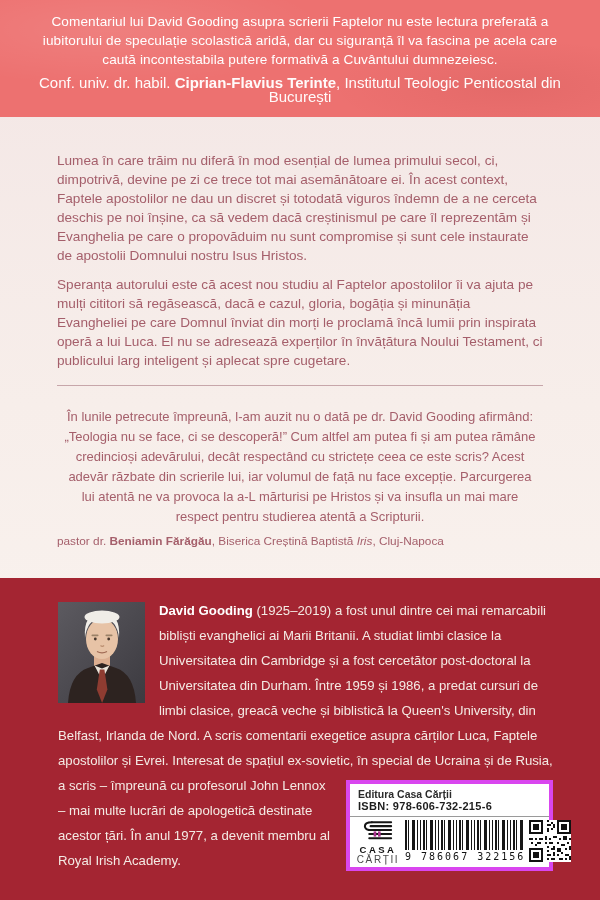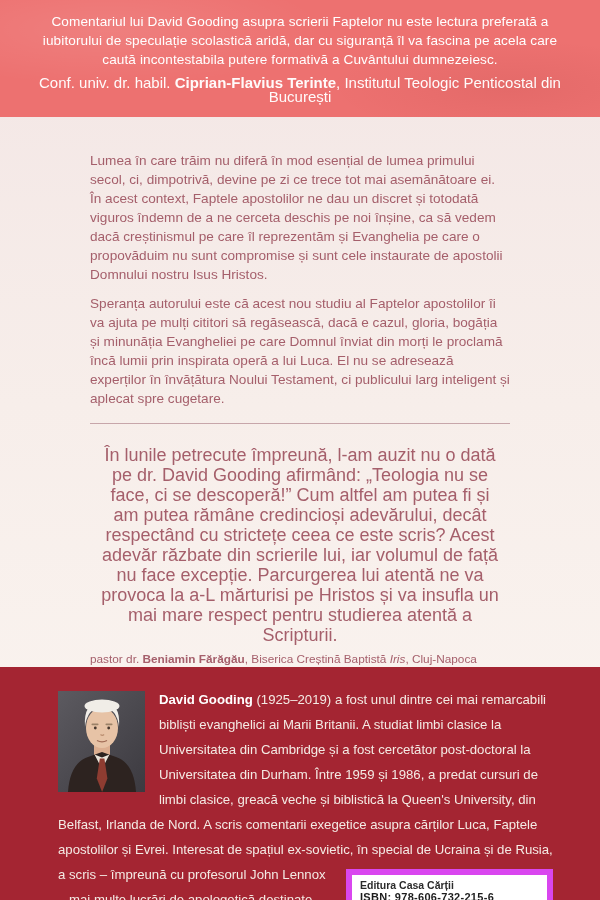--- a/index.html
+++ b/index.html
@@ -25,27 +25,27 @@
     text-align:center;
     padding:4px 34px 6px;box-sizing:border-box;
   }
   .top-quote{margin:0;font-size:13.6px;line-height:19px;font-weight:normal;letter-spacing:.1px;}
   .top-attr{margin:7px 0 0;font-size:15px;line-height:14px;color:rgba(255,255,255,.97);}
   .top-attr b{font-weight:bold;}
 
   
   .middle{
     flex:1 1 auto;
-    padding:34px 90px 0;
+    padding:34px 57px 0;
     color:#a55f6b;
     box-sizing:border-box;
   }
   .para{margin:0 0 10px;font-size:13.6px;line-height:19px;text-align:left;}
   .divider{height:1px;background:#c7a6aa;margin:15px 0 0;}
-  .quote2{margin:21px 6px 0;font-size:18px;line-height:20px;text-align:center;}
+  .quote2{margin:21px 6px 0;font-size:13px;line-height:20px;text-align:center;}
   .attr2{margin:7px 0 0;font-size:11.8px;line-height:15px;color:#a55f6b;}
   .attr2 b{font-weight:bold;}
   .attr2 i{font-style:italic;}
 
   
   .bottom-band{
     flex:0 0 322px;height:322px;
     background:#a42532;
     color:#f4eae4;
     padding:20px 47px 0 58px;box-sizing:border-box;
@@ -59,21 +59,21 @@
   }
   .photo svg{display:block;}
 
   
   .isbn-box{
     float:right;
     width:207px;
     margin:7px 0 4px 12px;
     background:#ffffff;
     color:#222;
-    border:6px solid #d946ef;
+    border:4px solid #d946ef;
     box-sizing:border-box;
     font-family:"Liberation Sans",sans-serif;
     line-height:normal;
   }
   .isbn-head{padding:4px 8px 3px;border-bottom:1px solid #9a9a9a;}
   .isbn-head .pub{font-size:10.5px;font-weight:bold;color:#2b2b2b;line-height:12px;}
   .isbn-head .isbn{font-size:11px;font-weight:bold;color:#1d1d1d;line-height:13px;letter-spacing:.3px;}
   .isbn-mid{display:flex;align-items:flex-start;padding:3px 5px 2px;}
   .logo{width:46px;text-align:center;flex:0 0 46px;}
   .logo-t1{font-size:9.5px;font-weight:bold;letter-spacing:2.5px;color:#111;margin-top:0px;}

